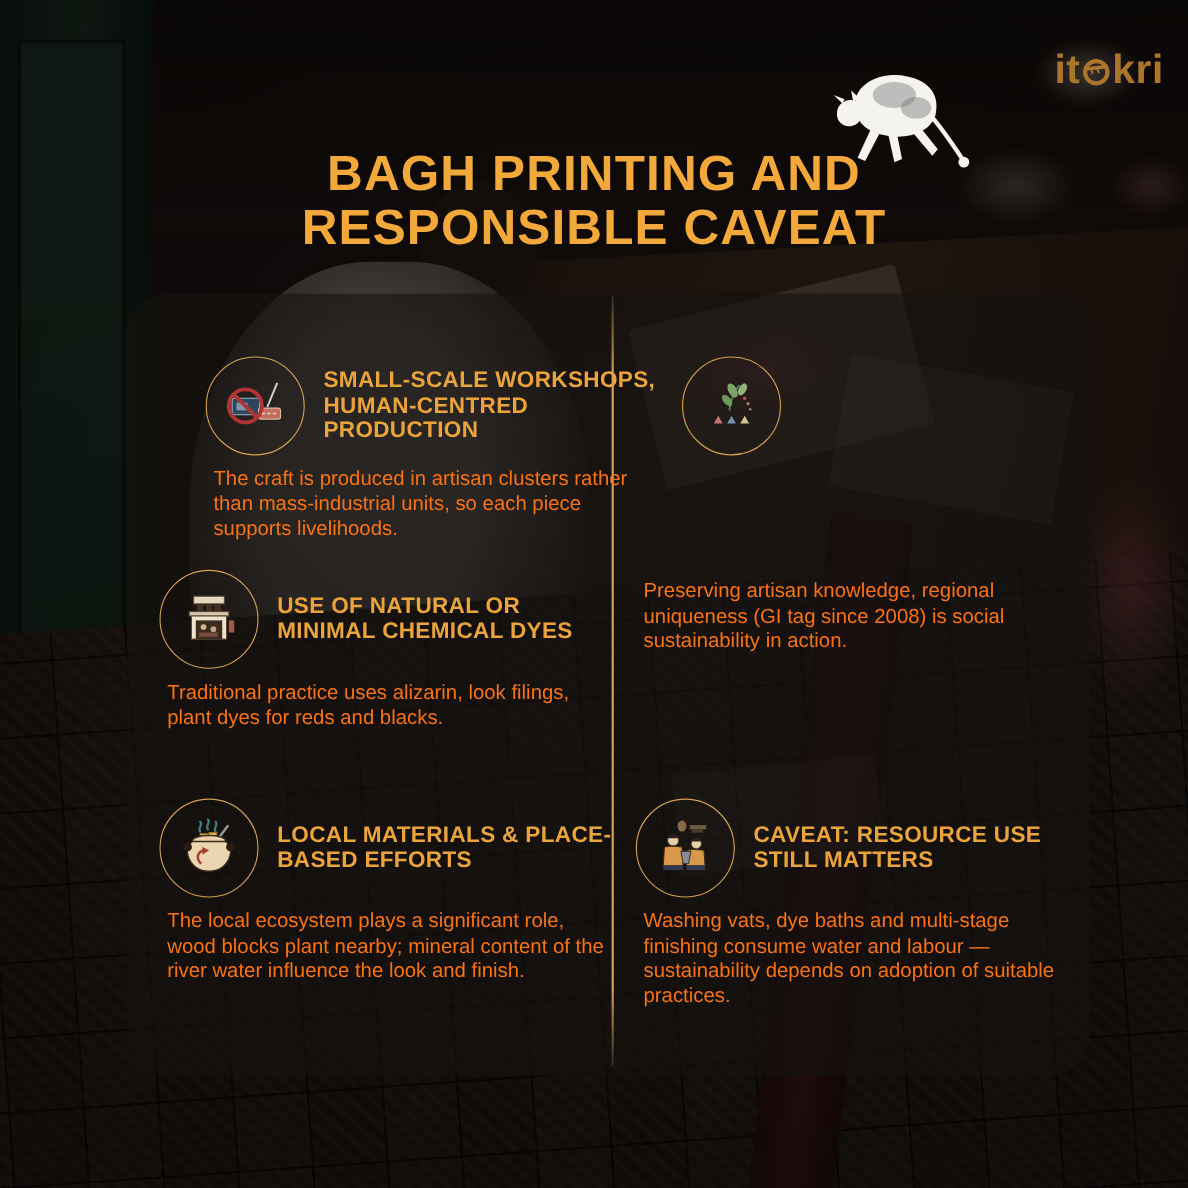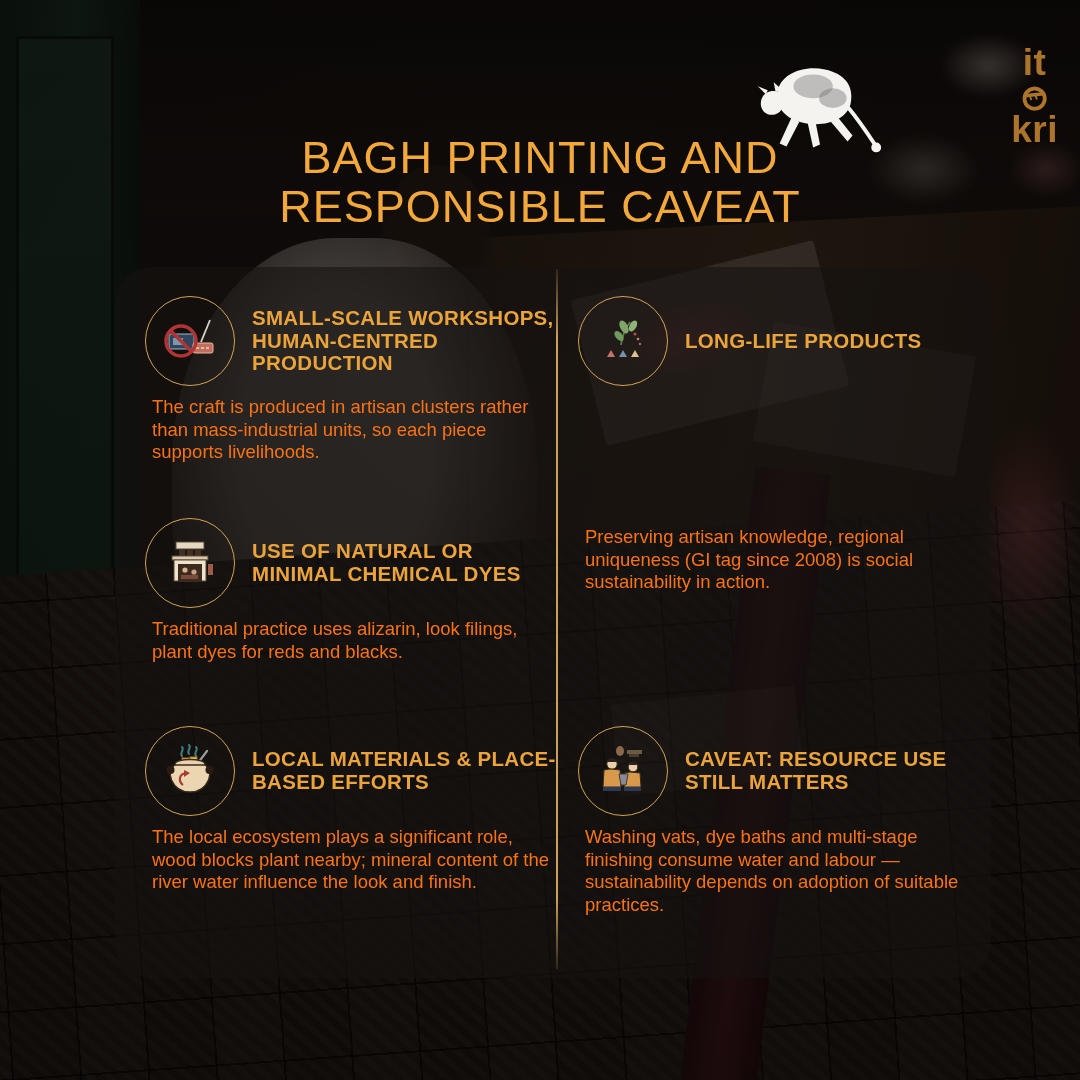--- a/index.html
+++ b/index.html
@@ -45,35 +45,35 @@
   .stripe1{left:714px;top:468px;width:76px;height:680px;transform:rotate(7deg);
     background:linear-gradient(90deg,#2c0f12,#471b1e 50%,#290d10);}
   .stripe2{left:975px;top:425px;width:105px;height:210px;
     background:radial-gradient(rgba(164,72,78,.5), transparent 72%);}
   .shade{inset:0;background:
     radial-gradient(140% 100% at 50% 35%, rgba(0,0,0,.25), rgba(0,0,0,.55)),
     rgba(10,7,5,.30);}
 
   
   .logo{position:absolute;top:44px;right:22px;display:flex;align-items:center;
-    color:#ad742b;font-weight:800;font-size:37px;letter-spacing:.5px;line-height:1;flex-direction:column;}
+    color:#ad742b;font-weight:800;font-size:37px;letter-spacing:.5px;line-height:1;}
   .logo .basket{width:27px;height:27px;margin:3px 1px 0;transform:rotate(-6deg);}
   .title{position:absolute;left:0;top:103px;width:1080px;text-align:center;
-    color:#f2a83b;font-weight:400;font-size:45px;line-height:1.09;letter-spacing:1px;}
+    color:#f2a83b;font-weight:700;font-size:45px;line-height:1.09;letter-spacing:1px;}
   .cow{position:absolute;left:752px;top:52px;width:138px;height:112px;z-index:5;}
 
   
   .panel{position:absolute;left:115px;top:267px;width:876px;height:711px;
     border-radius:36px;background:rgba(22,19,16,.60);}
   .divider{position:absolute;left:441px;top:2px;width:2px;height:700px;
     background:linear-gradient(180deg, rgba(203,160,92,.15), #cba05c 10%, #cba05c 90%, rgba(203,160,92,.15));}
 
   .card{position:absolute;width:412px;}
   .c-l{left:30px;} .c-r{left:463px;}
-  .r1{top:28px;} .r2{top:250px;} .r3{top:458px;}
+  .r1{top:56px;margin-left:42px;} .r2{top:250px;} .r3{top:458px;}
   .card-head{display:flex;align-items:center;gap:17px;min-height:92px;}
   .icon-circle{flex:0 0 auto;width:88px;height:88px;border:1.6px solid #d5a352;
     border-radius:50%;display:flex;align-items:center;justify-content:center;}
   .card h2{margin:0;width:305px;color:#eba43c;font-size:20.5px;font-weight:800;
     line-height:1.12;letter-spacing:.3px;text-transform:uppercase;}
   .card p{margin:9px 0 0 7px;width:400px;color:#f97316;font-size:18.5px;
     line-height:1.22;font-weight:400;}
 </style>
 </head>
 <body>
@@ -203,21 +203,20 @@
             <ellipse cx="38" cy="13" rx="3.4" ry="6" fill="#8fb279" transform="rotate(30 38 13)"></ellipse>
             <ellipse cx="24" cy="23" rx="3.4" ry="6" fill="#6e9a5e" transform="rotate(-40 24 23)"></ellipse>
             <circle cx="40" cy="21" r="1.6" fill="#b05048"></circle>
             <circle cx="43" cy="26" r="1.3" fill="#c98b6a"></circle>
             <circle cx="45" cy="31" r="1.2" fill="#9a7a5a"></circle>
             <path d="M12,44 L20,44 L16,37 Z" fill="#c4746a"></path>
             <path d="M24,44 L32,44 L28,37 Z" fill="#7590ad"></path>
             <path d="M36,44 L44,44 L40,37 Z" fill="#d9c193"></path>
           </svg>
         </div>
-        <h2>LONG-LIFE PRODUCTS</h2>
       </div>
     </section>
 
     <section class="card c-r r2">
       <p>Preserving artisan knowledge, regional uniqueness (GI tag since 2008) is social sustainability in action.</p>
     </section>
 
     <section class="card c-r r3">
       <div class="card-head">
         <div class="icon-circle">

